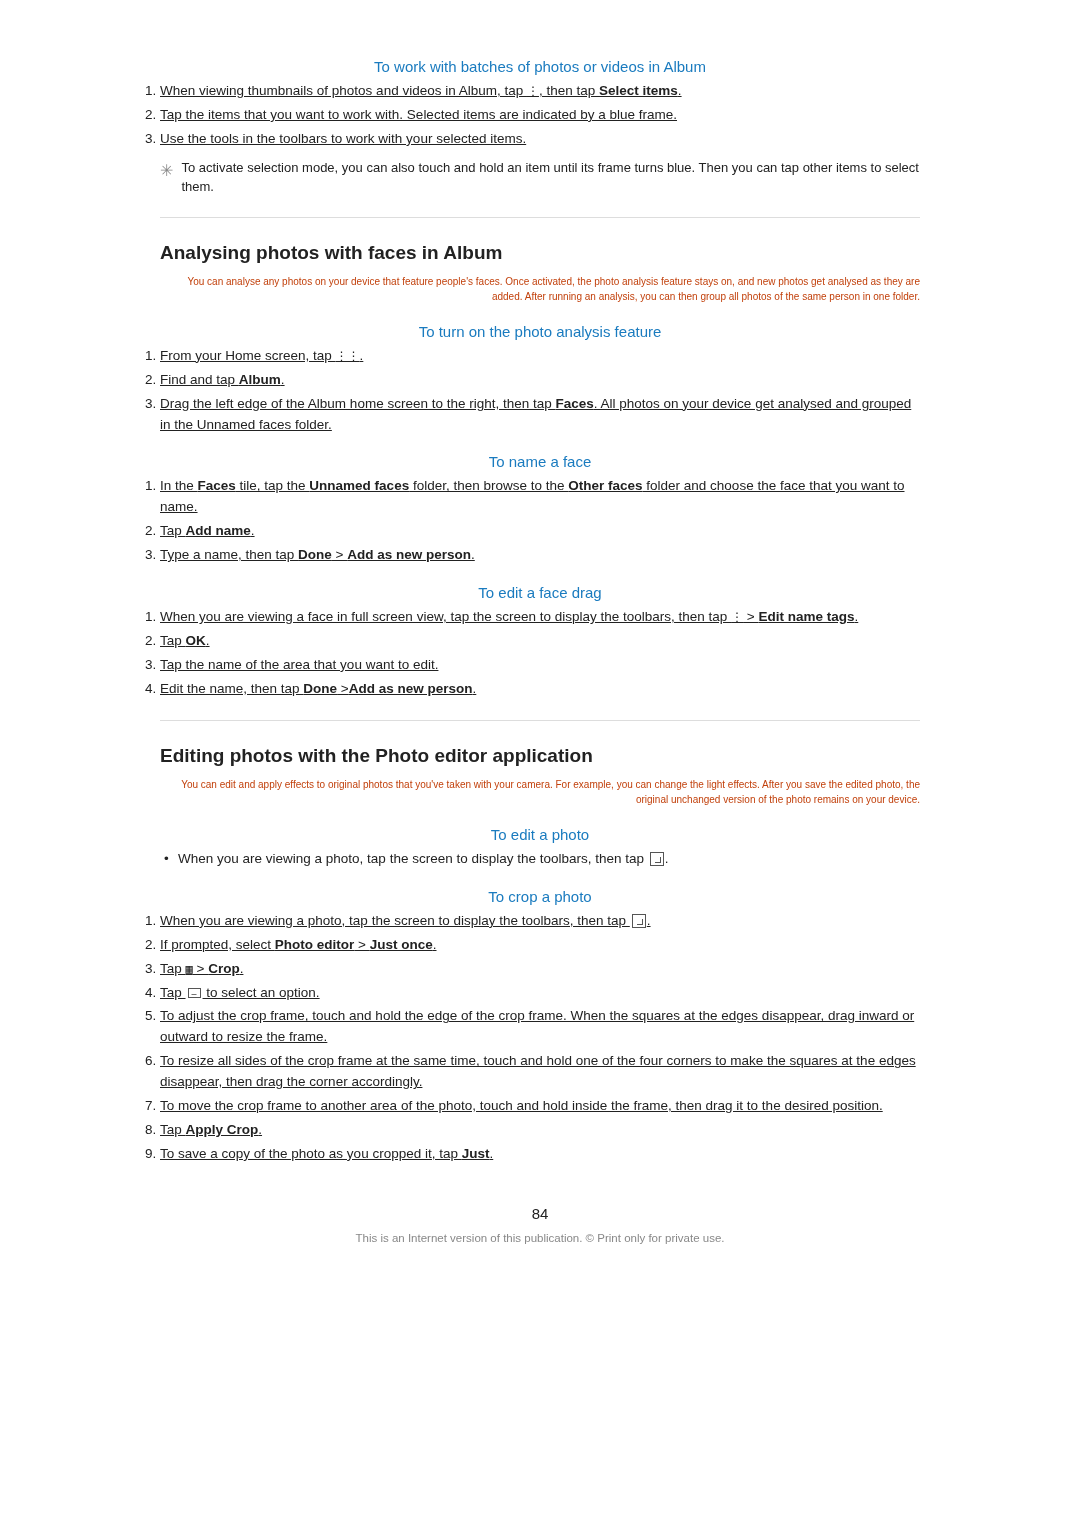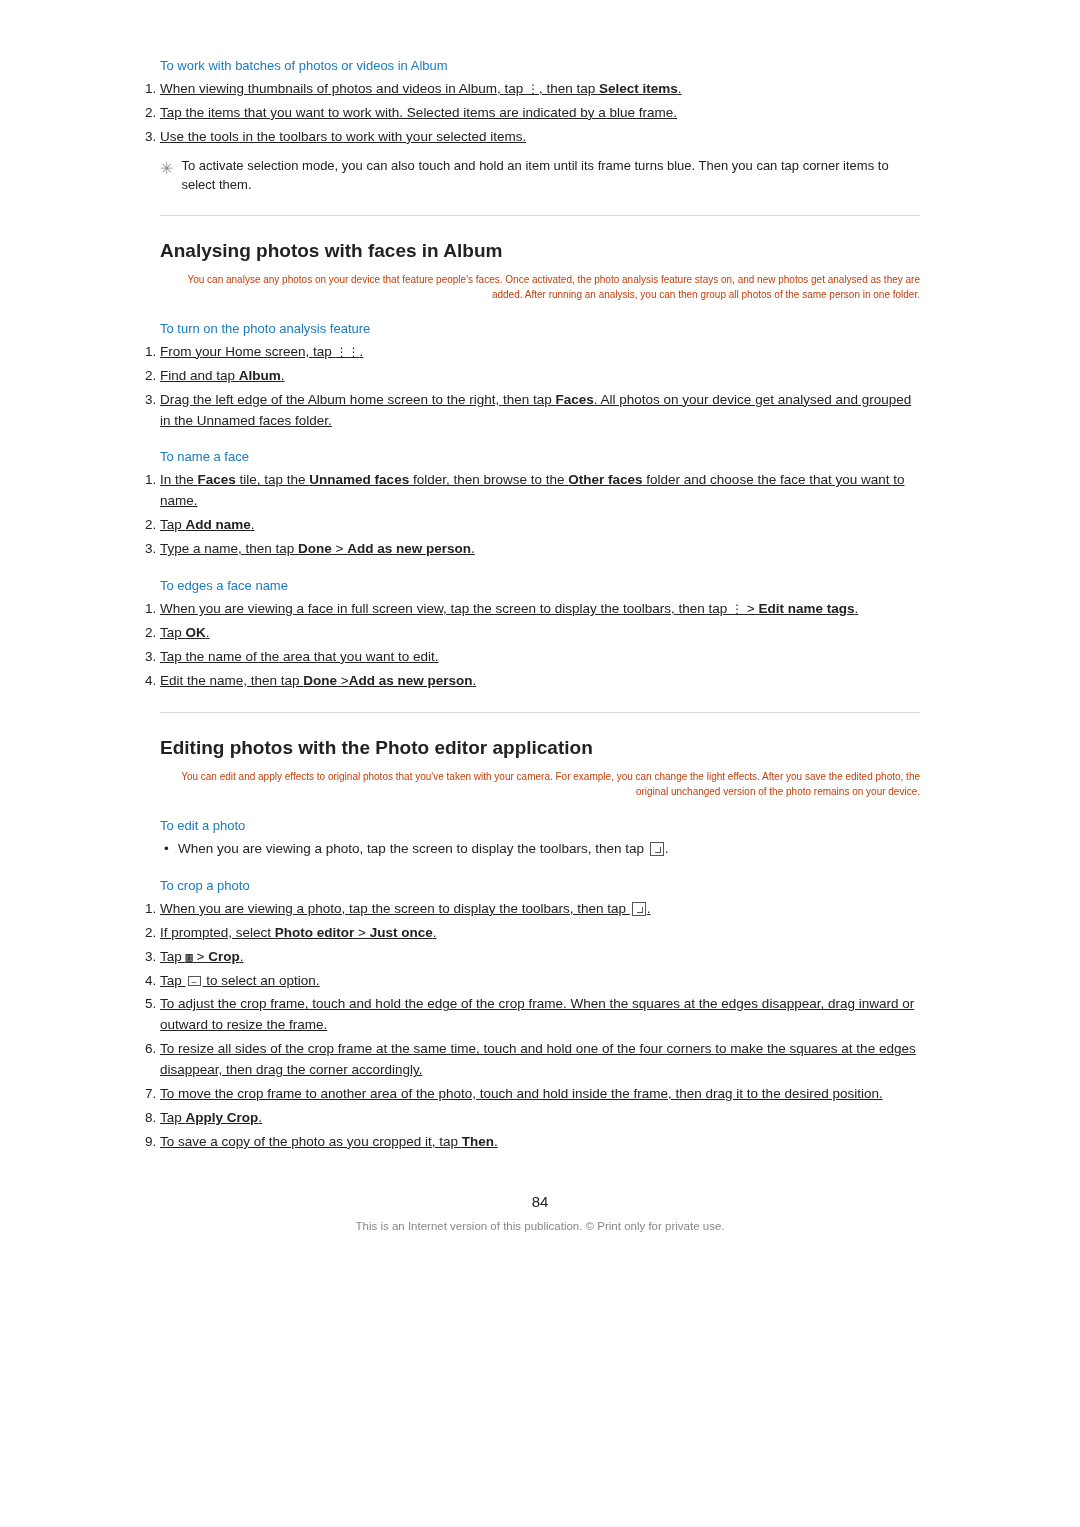--- a/index.html
+++ b/index.html
@@ -11,23 +11,24 @@
       display: flex;
       justify-content: center;
       padding: 40px 20px 60px 20px;
     }
     .page {
       width: 760px;
       max-width: 100%;
     }
     .section-heading {
       color: #1a7bbf;
-      font-size: 13px;
+      font-size: 15px;
       margin-bottom: 6px;
       margin-top: 18px;
+      text-align: center;
     }
     .main-heading {
       font-size: 19px;
       font-weight: bold;
       margin: 24px 0 10px 0;
     }
     .body-text {
       font-size: 10px;
       line-height: 1.55;
       margin-bottom: 10px;
@@ -114,21 +115,21 @@
     <div class="section-heading">To work with batches of photos or videos in Album</div>
     <ol>
       <li>
         When viewing thumbnails of photos and videos in Album, tap <span class="icon-inline">⋮</span>, then tap <b>Select items</b>.
       </li>
       <li>Tap the items that you want to work with. Selected items are indicated by a blue frame.</li>
       <li>Use the tools in the toolbars to work with your selected items.</li>
     </ol>
     <div class="tip-block">
       <span class="tip-icon">✳</span>
-      <span>To activate selection mode, you can also touch and hold an item until its frame turns blue. Then you can tap corner items to select them.</span>
+      <span>To activate selection mode, you can also touch and hold an item until its frame turns blue. Then you can tap other items to select them.</span>
     </div>
   </div>
 
   <hr class="separator">
 
   <div>
     <div class="main-heading">Analysing photos with faces in Album</div>
     <p class="body-text">You can analyse any photos on your device that feature people's faces. Once activated, the photo analysis feature stays on, and new photos get analysed as they are added. After running an analysis, you can then group all photos of the same person in one folder.</p>
 
     <div>
@@ -155,21 +156,21 @@
         <li>
           Tap <b>Add name</b>.
         </li>
         <li>
           Type a name, then tap <b>Done</b> &gt; <b>Add as new person</b>.
         </li>
       </ol>
     </div>
 
     <div>
-      <div class="section-heading">To edges a face name</div>
+      <div class="section-heading">To edit a face drag</div>
       <ol>
         <li>
           When you are viewing a face in full screen view, tap the screen to display the toolbars, then tap <span class="icon-inline">⋮</span> &gt; <b>Edit name tags</b>.
         </li>
         <li>
           Tap <b>OK</b>.
         </li>
         <li>Tap the name of the area that you want to edit.</li>
         <li>
           Edit the name, then tap <b>Done</b> &gt;<b>Add as new person</b>.
@@ -220,21 +221,21 @@
         <li>
           To resize all sides of the crop frame at the same time, touch and hold one of the four corners to make the squares at the edges disappear, then drag the corner accordingly.
         </li>
         <li>
           To move the crop frame to another area of the photo, touch and hold inside the frame, then drag it to the desired position.
         </li>
         <li>
           Tap <b>Apply Crop</b>.
         </li>
         <li>
-          To save a copy of the photo as you cropped it, tap <b>Then</b>.
+          To save a copy of the photo as you cropped it, tap <b>Just</b>.
         </li>
       </ol>
     </div>
   </div>
 
   <div class="page-number">84</div>
 
   <div class="footer-text">This is an Internet version of this publication. © Print only for private use.</div>
 
 </div>

